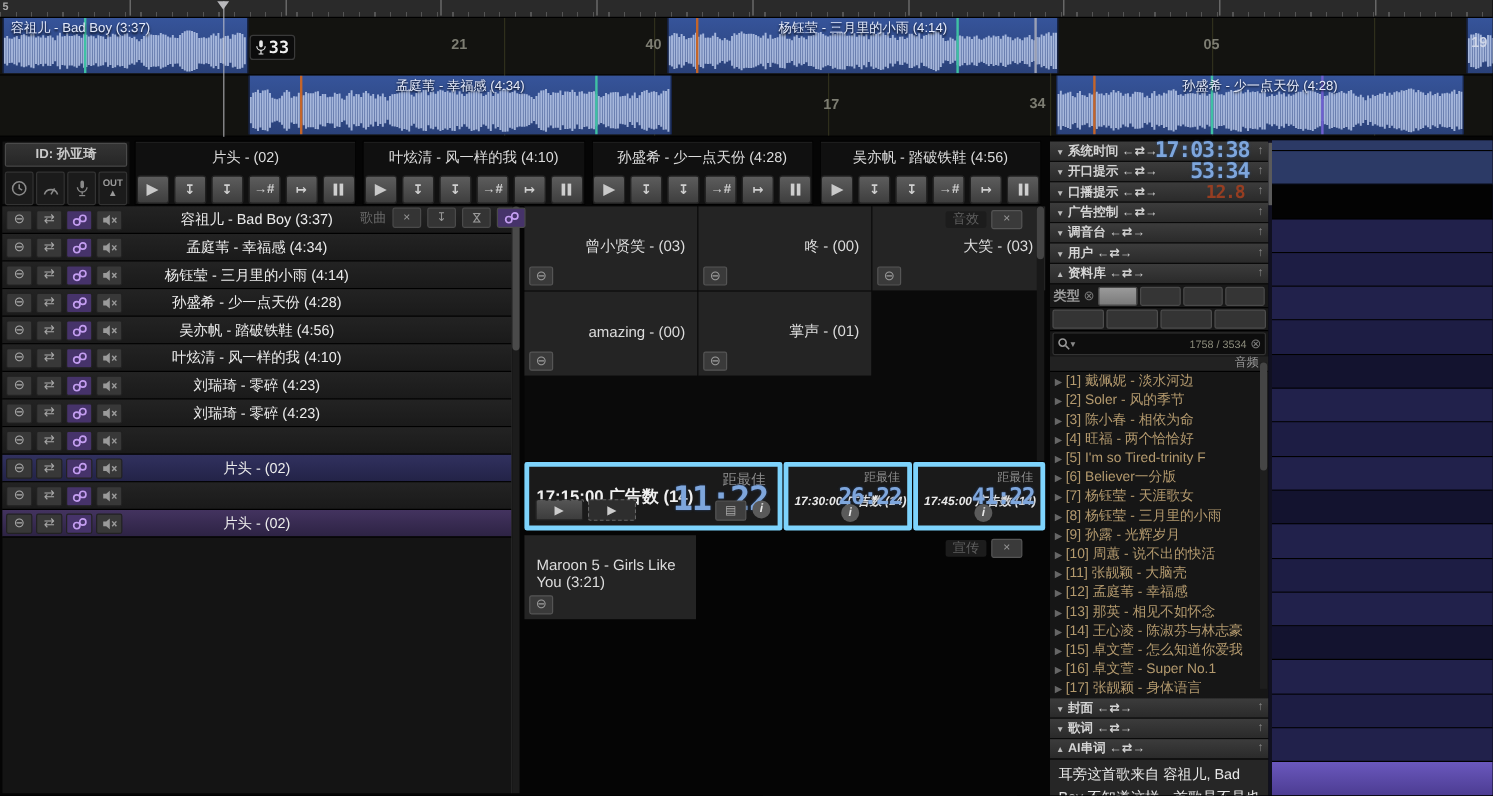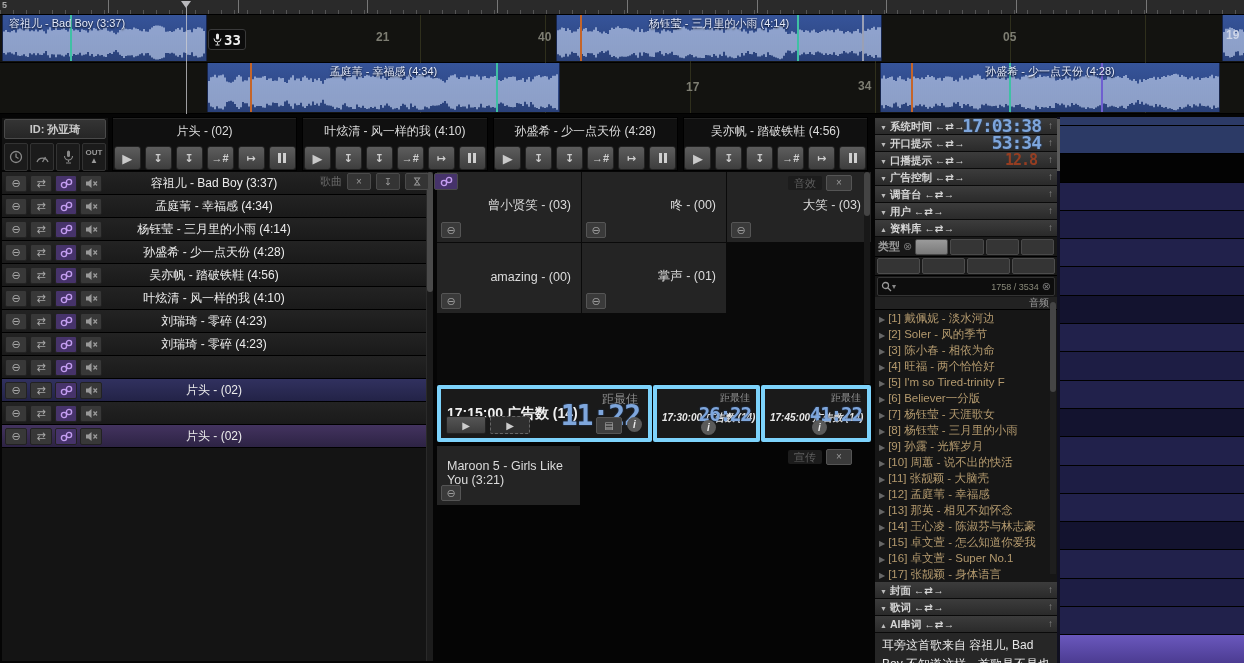--- a/index.html
+++ b/index.html
@@ -47,21 +47,21 @@
   .plrow.hlblue{background:linear-gradient(#31315f,#232347);}
   .plrow.hlpurple{background:linear-gradient(#43335f,#2d2344);}
   .plicons{position:absolute;left:3px;top:3px;display:flex;gap:3px;z-index:2;}
   .plic{width:20px;height:15px;background:#383838;border:1px solid #222;border-radius:2px;display:flex;align-items:center;justify-content:center;font-size:11px;color:#a8a8a8;line-height:1;}
   .plic.link{background:#46336a;color:#c39df0;}
   .pl-label{position:absolute;left:0;right:0;top:3px;text-align:center;font-size:12px;color:#ececec;white-space:nowrap;}
   #pl-scroll{position:absolute;left:427px;top:172px;width:6px;height:489px;background:#1c1c1c;}
   #pl-scroll .handle{position:absolute;left:0;top:0;width:6px;height:120px;background:#4a4a4a;border-radius:3px;}
   
   #row-hover{position:absolute;left:300px;top:173px;display:flex;gap:5px;align-items:center;z-index:6;}
-  #row-hover .tag{font-size:11px;color:#6a6a6a;margin-left:20px;}
+  #row-hover .tag{font-size:11px;color:#6a6a6a;}
   .hvbtn{width:22px;height:15px;background:#343434;border:1px solid #4a4a4a;border-radius:2px;display:flex;align-items:center;justify-content:center;font-size:10px;color:#9a9a9a;}
   .hvbtn.link{background:#46336a;color:#c39df0;}
   .rot90{display:inline-block;transform:rotate(90deg);}
   
   #pads{position:absolute;left:437px;top:172px;width:434px;height:212px;background:#0a0a0a;display:grid;
         grid-template-columns:1fr 1fr 1fr;grid-auto-rows:70px;gap:1px;align-content:start;}
   .pad{position:relative;background:#242424;}
   .pad-label{position:absolute;left:10px;right:10px;top:50%;transform:translateY(-60%);text-align:right;font-size:12.5px;color:#dcdcdc;}
   .pad-label.leftal{text-align:left;}
   .pad-minus{position:absolute;left:4px;bottom:4px;width:18px;height:14px;background:#3a3a3a;border:1px solid #555;border-radius:2px;
@@ -82,21 +82,21 @@
   #timer1 .t-btns{position:absolute;left:5px;bottom:4px;display:flex;gap:4px;}
   .tbtn{width:38px;height:16px;background:linear-gradient(#555,#3c3c3c);border:1px solid #222;border-radius:2px;color:#ccc;font-size:10px;display:flex;align-items:center;justify-content:center;}
   .tbtn.dash{background:#2e2e2e;border:1px dashed #666;}
   #timer1 .t-ic{position:absolute;right:6px;bottom:4px;display:flex;gap:5px;}
   .icbtn{width:24px;height:15px;background:#3e3e3e;border:1px solid #555;border-radius:2px;color:#aaa;font-size:10px;display:flex;align-items:center;justify-content:center;}
   .info-c{width:15px;height:15px;border-radius:50%;background:#5a5a5a;color:#e8e8e8;font-size:10px;font-weight:bold;font-style:italic;display:flex;align-items:center;justify-content:center;}
   .t-small .t-line{position:absolute;left:5px;top:22px;font-size:10px;font-weight:bold;color:#e8e8e8;white-space:nowrap;font-style:italic;}
   .t-small .t-big{position:absolute;right:5px;top:14px;font-size:19px;}
   .t-small .t-ic{position:absolute;right:40px;bottom:3px;}
   
-  #promo-pad{position:absolute;left:437px;top:446px;width:143px;height:59px;background:#242424;}
+  #promo-pad{position:absolute;left:437px;top:446px;width:143px;height:70px;background:#242424;}
   
   #sidebar{position:absolute;left:875px;top:118px;width:182px;height:545px;background:#161616;}
   .sec{position:relative;height:16px;border-bottom:1px solid #0a0a0a;background:linear-gradient(#3c3c3c,#2a2a2a);font-size:10.5px;font-weight:bold;color:#d5d5d5;line-height:16px;padding-left:5px;}
   .sec .arr{font-size:7px;color:#bbb;margin-right:3px;}
   .sec .pin{position:absolute;right:4px;top:0;color:#8a8a8a;font-size:10px;}
   .sec .val{position:absolute;right:16px;top:-1px;font-size:18px;line-height:18px;}
   .sec.red .val{color:#a8401f;text-shadow:none;font-size:15px;right:20px;opacity:.85;}
   #type-row{display:flex;align-items:center;gap:3px;height:17px;padding:1px 3px;background:#181818;border-bottom:1px solid #000;}
   #type-row .lb{font-size:11px;color:#9a9a9a;font-weight:bold;}
   #type-row .clr{color:#777;font-size:11px;}

